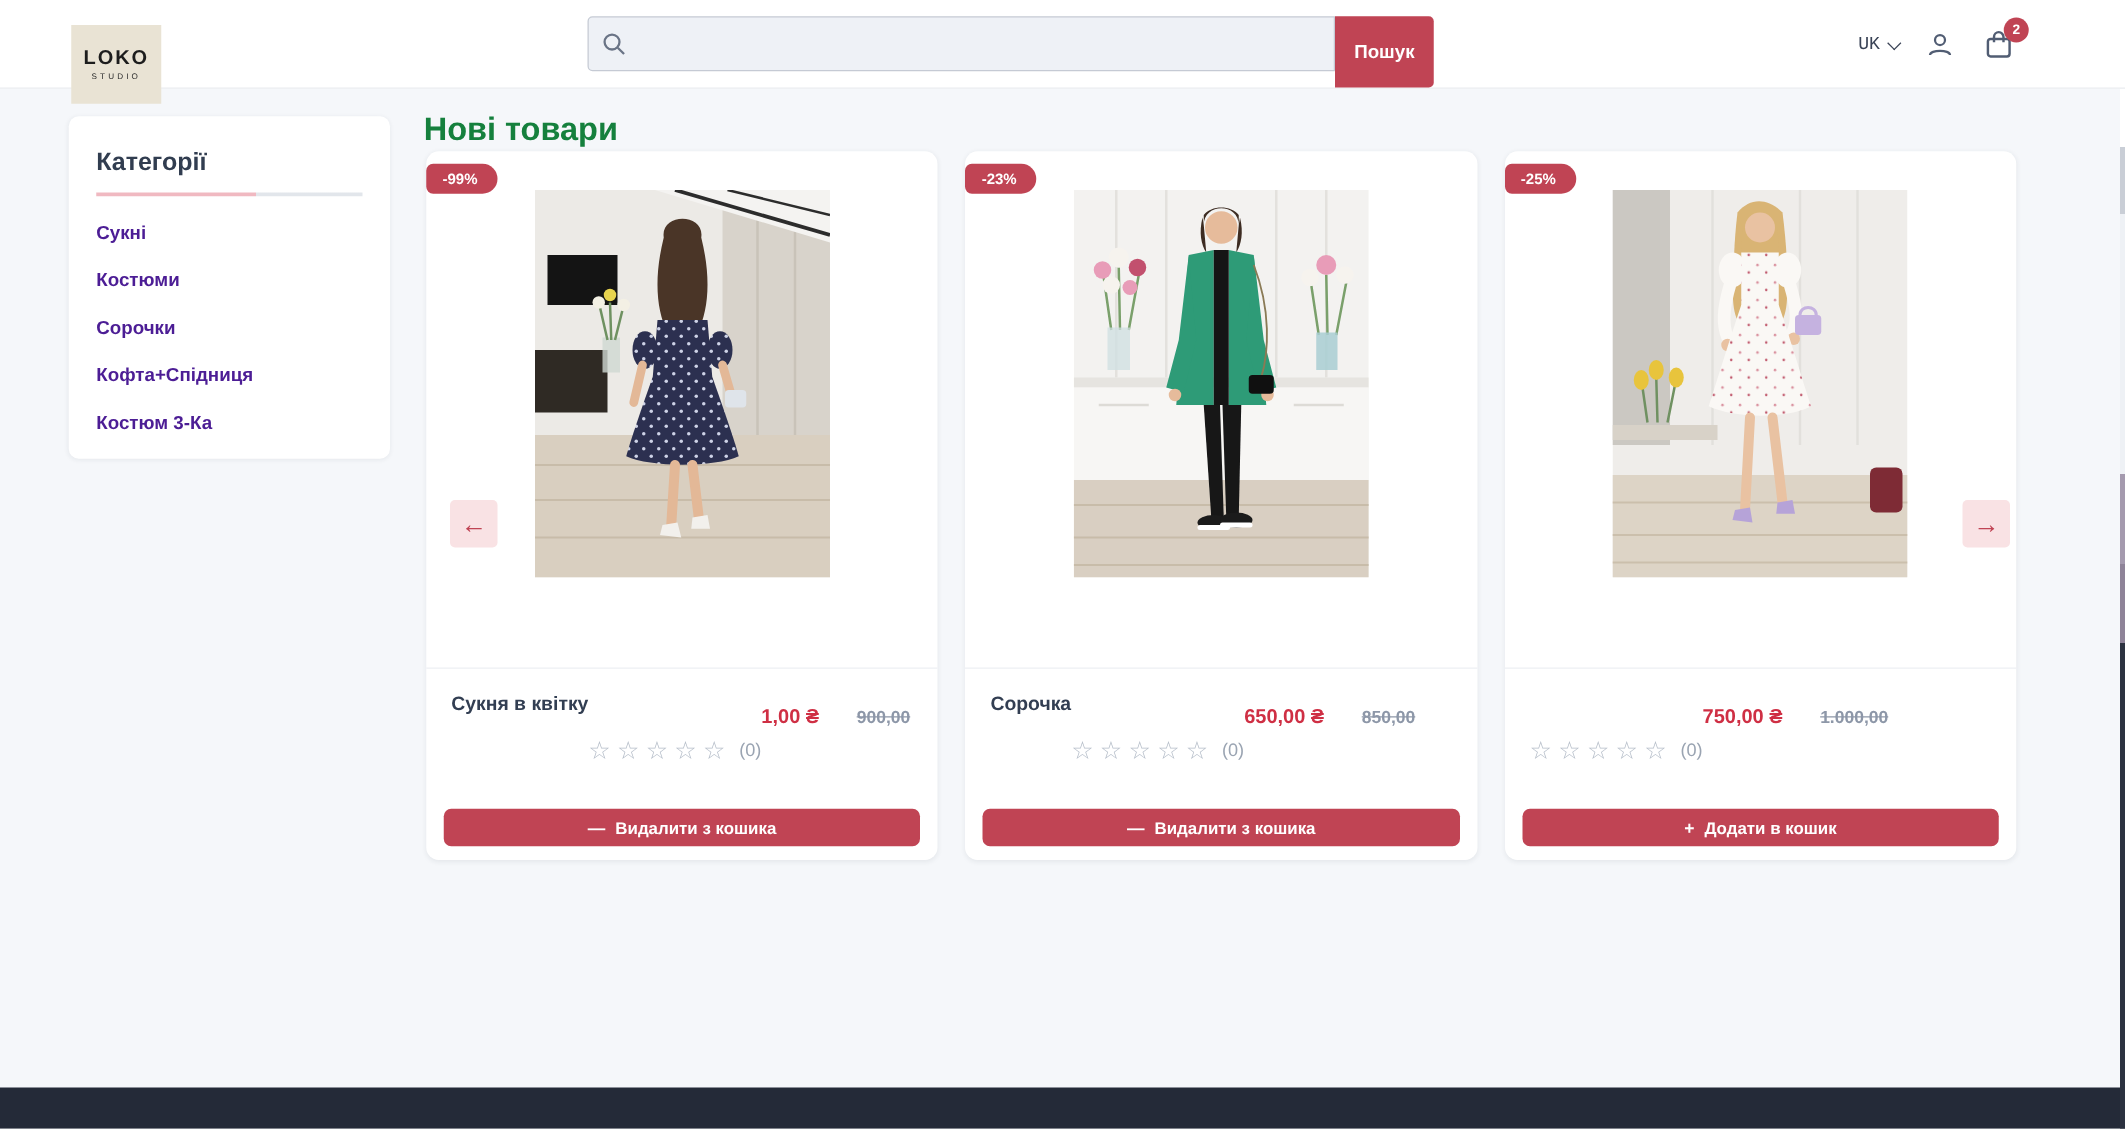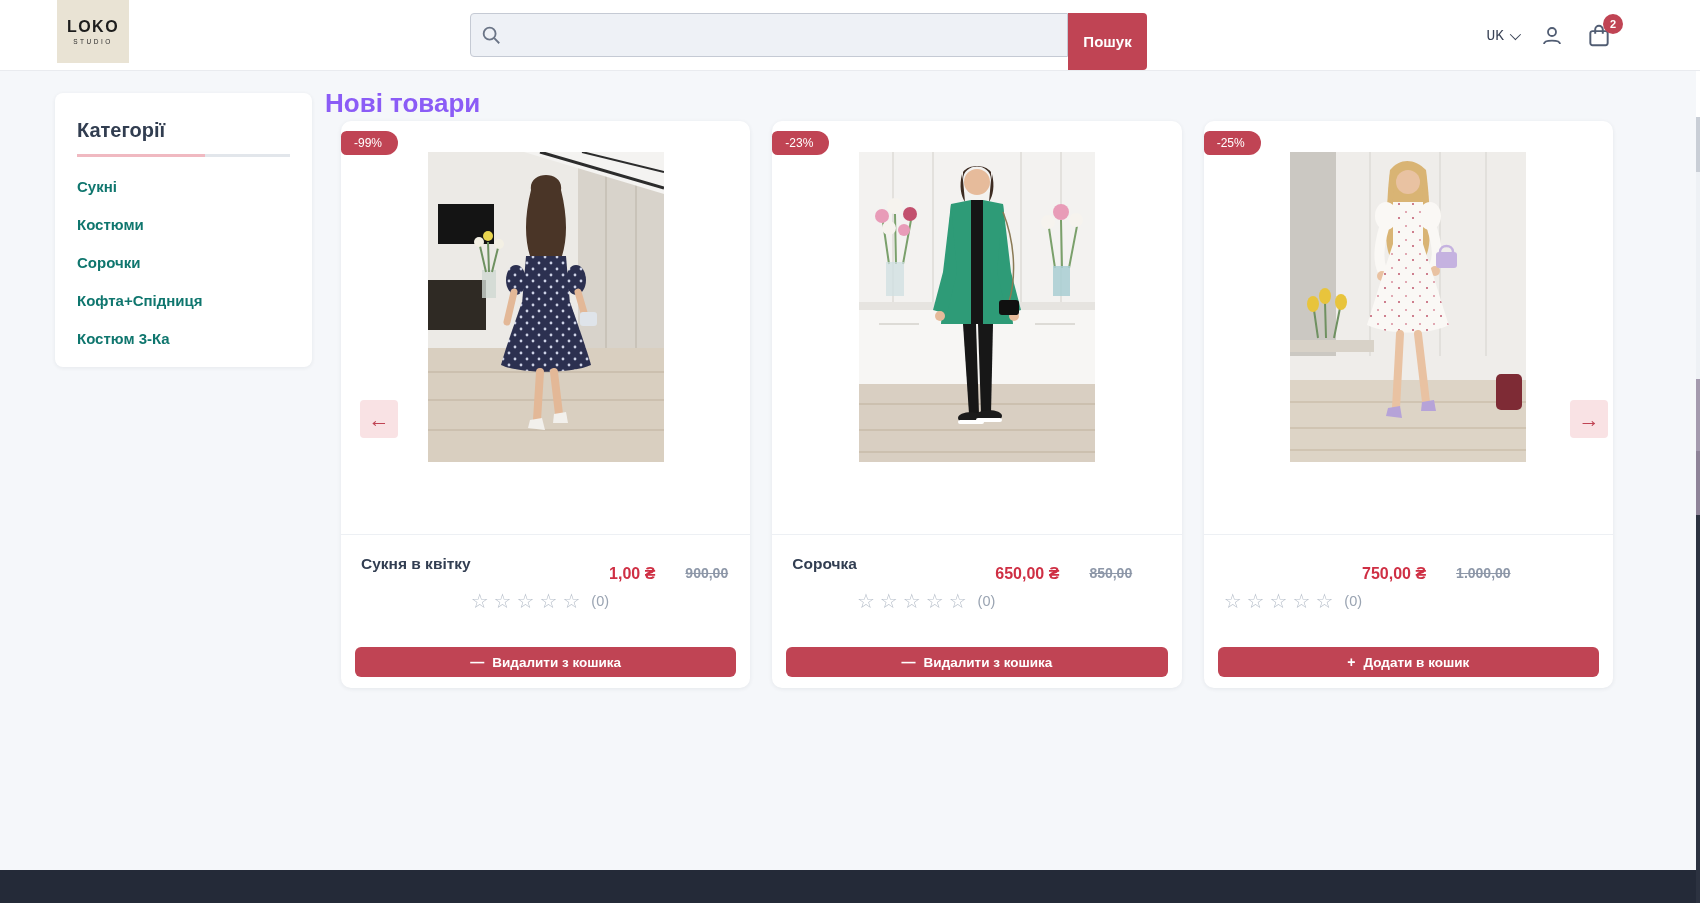--- a/index.html
+++ b/index.html
@@ -4,21 +4,21 @@
 <style>
   * { margin:0; padding:0; box-sizing:border-box; }
   html,body { width:1700px; height:903px; overflow:hidden; }
   body {
     font-family:"Liberation Sans","DejaVu Sans",sans-serif;
     background:#f5f7fa; color:#323e52; position:relative;
   }
 
   
   .header { position:absolute; left:0; top:0; width:1700px; height:71px; background:#ffffff; border-bottom:1px solid #e9ebef; z-index:5; }
-  .logo-box { position:absolute; left:57px; top:0; width:72px; height:63px; background:#e9e3d4; display:flex; flex-direction:column; align-items:center; justify-content:center; cursor:pointer; }
+  .logo-box { position:absolute; left:57px; top:20px; width:72px; height:63px; background:#e9e3d4; display:flex; flex-direction:column; align-items:center; justify-content:center; cursor:pointer; }
   .logo-main { font-size:16px; font-weight:bold; letter-spacing:1.5px; color:#1d1d1d; }
   .logo-sub { font-size:6.5px; letter-spacing:2.5px; color:#2a2a2a; margin-top:2px; }
 
   .search-form { position:absolute; left:470px; top:13px; height:44px; display:flex; }
   .search-input-wrap { position:relative; width:598px; height:44px; }
   .search-input {
     width:100%; height:100%; background:#eef1f6; border:1px solid #c5cad4;
     border-radius:4px 0 0 4px; padding:0 12px 0 40px; font-size:14px; color:#3a4356; outline:none;
   }
   .search-icon { position:absolute; left:10px; top:11px; width:22px; height:22px; }
@@ -38,34 +38,34 @@
   }
 
   
   .sidebar {
     position:absolute; left:55px; top:93px; width:257px; height:274px;
     background:#ffffff; border-radius:8px; box-shadow:0 1px 4px rgba(30,40,60,.07);
     padding:26px 22px 20px; z-index:2;
   }
   .sidebar-title { font-size:20px; font-weight:bold; color:#313d50; }
   .sidebar-rule { height:3px; margin-top:12px; background:linear-gradient(to right, #f0b9c1 0 60%, #e2e6eb 60% 100%); }
-  .cat-item { margin-top:21px; font-size:15px; font-weight:bold; color:#0f766e; cursor:pointer; }
-
-  
-  .main-title { position:absolute; left:325px; top:88px; font-size:26px; font-weight:bold; color:#8b5cf6; }
+  .cat-item { margin-top:21px; font-size:15px; font-weight:bold; color:#4c1d95; cursor:pointer; }
+
+  
+  .main-title { position:absolute; left:339px; top:88px; font-size:26px; font-weight:bold; color:#15803d; }
 
   .carousel { position:absolute; left:341px; top:121px; width:1272px; height:567px; }
   .cards { display:flex; gap:22px; height:100%; }
   .card {
     position:relative; flex:1; background:#ffffff; border-radius:10px;
     box-shadow:0 1px 4px rgba(35,45,65,.08); display:flex; flex-direction:column;
   }
   .badge {
     position:absolute; left:0; top:10px; background:#c04454; color:#fff;
-    font-size:12px; font-weight:normal; padding:5px 16px 5px 13px;
+    font-size:12px; font-weight:bold; padding:5px 16px 5px 13px;
     border-radius:6px 13px 13px 6px; z-index:3;
   }
   .img-zone { height:414px; display:flex; justify-content:center; align-items:flex-start; padding-top:31px; border-bottom:1px solid #edf0f4; cursor:pointer; }
   .card-info { padding:20px 20px 0; flex:1; display:flex; flex-direction:row; }
   .prod-name { font-size:15.5px; font-weight:bold; color:#323e52; cursor:pointer; }
   .stars-row { margin-top:12px; display:flex; align-items:center; }
   .stars { font-size:20px; color:#b7bfca; letter-spacing:5px; line-height:1; }
   .rating-count { font-size:14.5px; color:#9aa4b2; margin-left:6px; }
   .price-row { margin-top:10px; display:flex; align-items:flex-start;gap:20px; }
   .price-new { font-size:16px; font-weight:bold; color:#cf2f44; }

